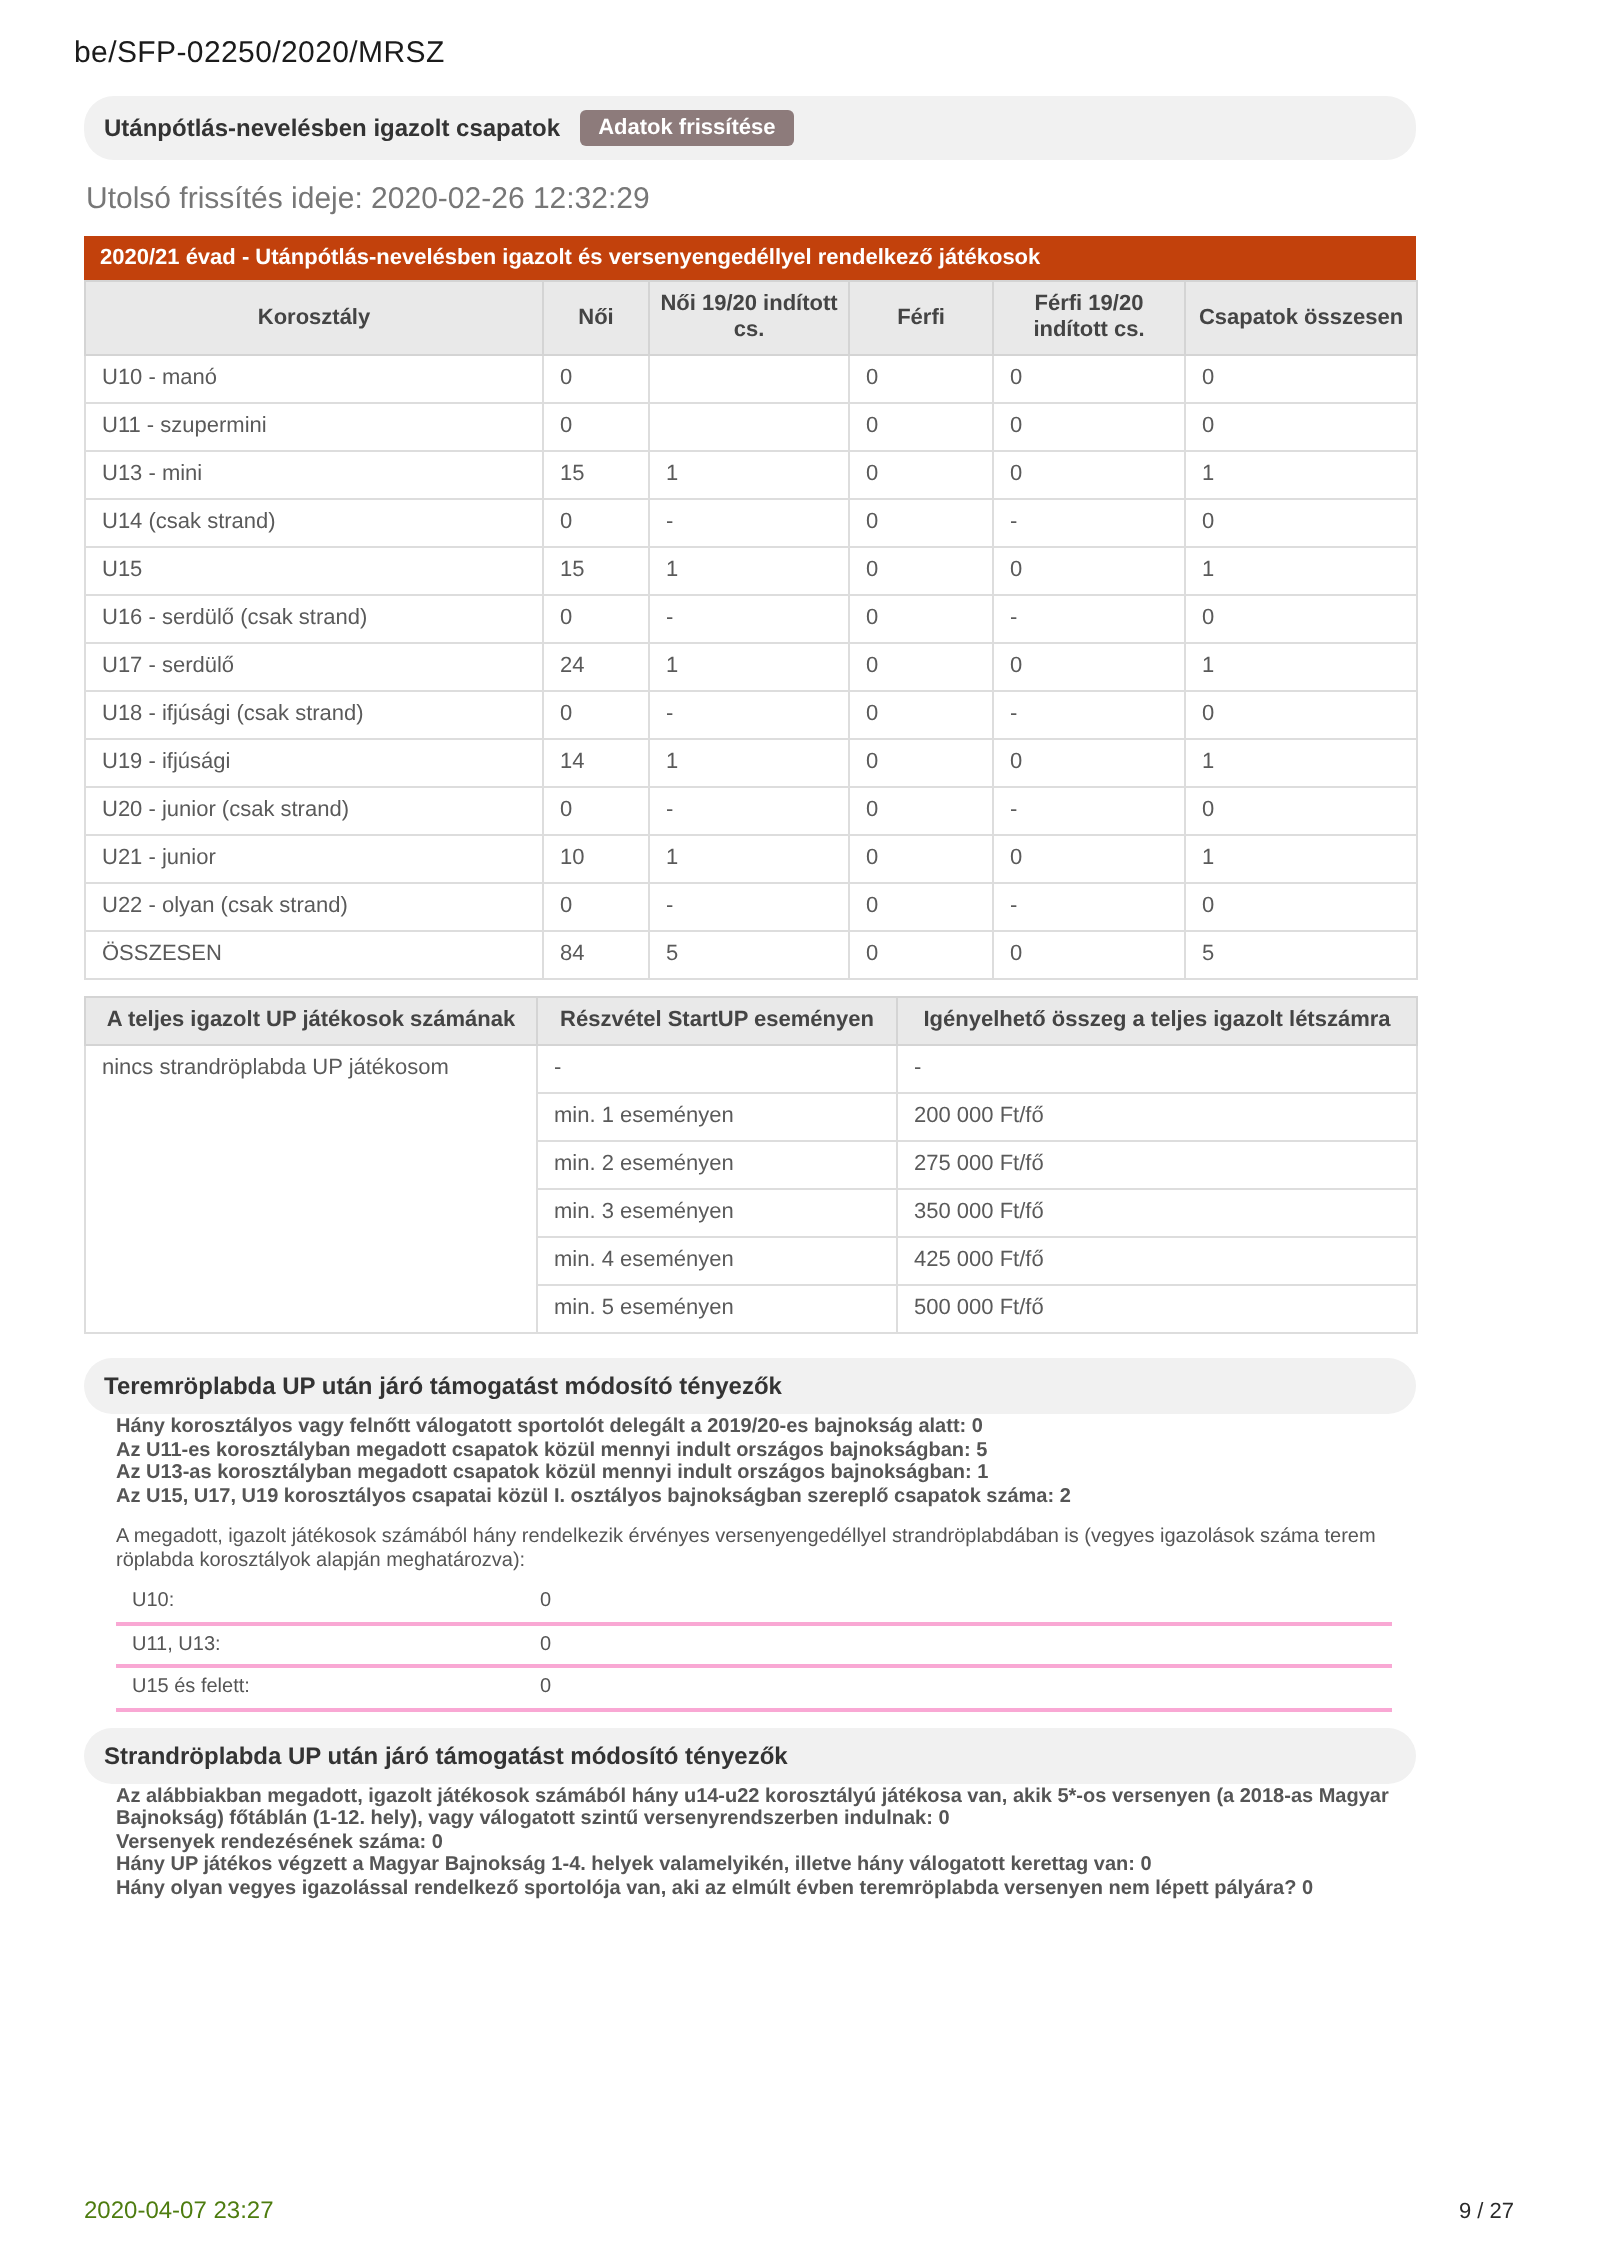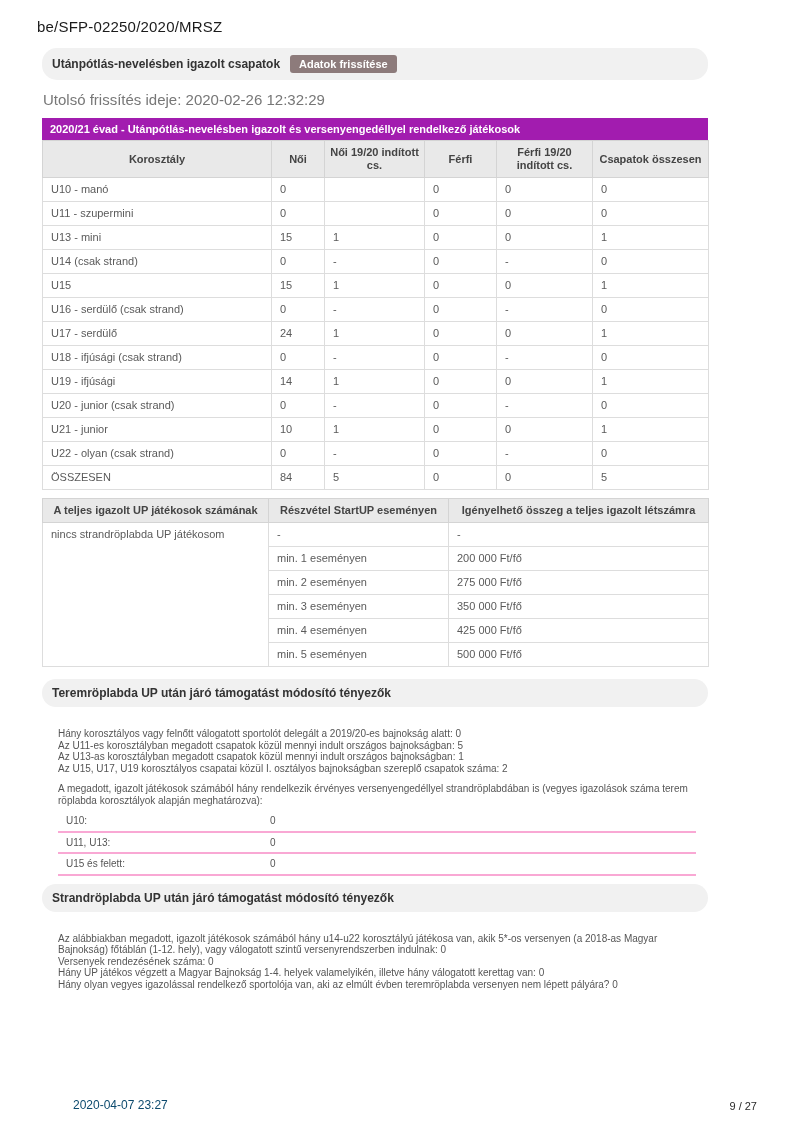--- a/index.html
+++ b/index.html
@@ -17,41 +17,41 @@
   }
   .bar-title { font-size:12px; font-weight:bold; color:#333333; }
   .btn {
     background:#8d7b7b; color:#ffffff; font-size:11px; font-weight:bold;
     padding:3px 9px; border-radius:3px; border:none; cursor:pointer;
     font-family:"Liberation Sans", sans-serif;
   }
   .last-refresh { font-size:15px; color:#777777; margin:11px 0 10px 1px; }
 
   .tbl-title {
-    background:#a21caf; color:#ffffff; font-size:11px; font-weight:bold;
+    background:#c2410c; color:#ffffff; font-size:11px; font-weight:bold;
     padding:5px 8px; box-sizing:border-box; width:666px;
   }
   table { border-collapse:collapse; table-layout:fixed; width:666px; font-size:11px; color:#5a5a5a; }
   th {
     background:#e9e9e9; border:1px solid #d4d4d4; font-size:11px; font-weight:bold;
     color:#444444; text-align:center; padding:5px 4px; line-height:13px;
   }
   td { border:1px solid #dddddd; padding:5px 8px; line-height:13px; overflow:hidden; white-space:nowrap; }
   .cell-top { vertical-align:top; white-space:normal; }
   .gap8 { height:8px; }
   .gap12 { height:12px; }
 
   .sec-body { font-size:10px; color:#555555; padding-left:16px; line-height:11.5px; }
-  .sec-lines { margin:21px 0 7px 0; }
+  .sec-lines { margin:1px 0 7px 0;font-weight:bold; }
   .sec-par { margin:9px 0 5px 0; width:640px; }
   .kv-row { display:flex; border-bottom:2px solid #f9a8d4; padding:4px 0 4px 8px; width:630px; align-items:center; }
   .kv-label { width:204px; }
   .kv-value { width:60px; }
 
-  .footer-left  { position:absolute; left:42px;  bottom:20px; font-size:12px; color:#0c4a6e;margin-left:31px; }
+  .footer-left  { position:absolute; left:42px;  bottom:20px; font-size:12px; color:#4d7c0f; }
   .footer-right { position:absolute; right:43px; bottom:20px; font-size:11px; color:#2a2a2a; }
 </style>
 </head>
 <body>
 
 <div class="doc-title">be/SFP-02250/2020/MRSZ</div>
 
 <div class="content">
 
   <div class="section-bar">

